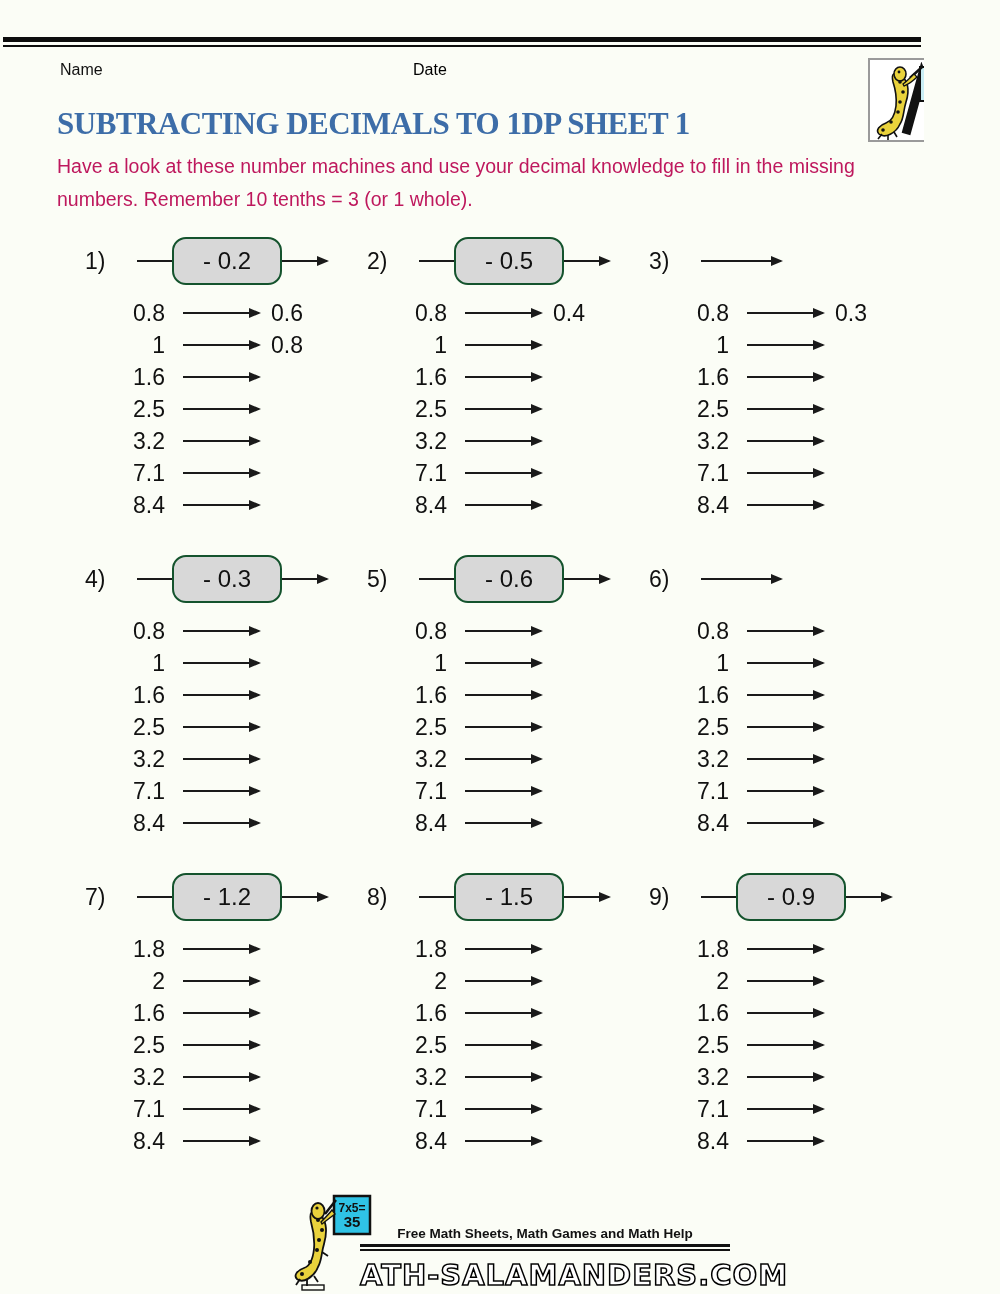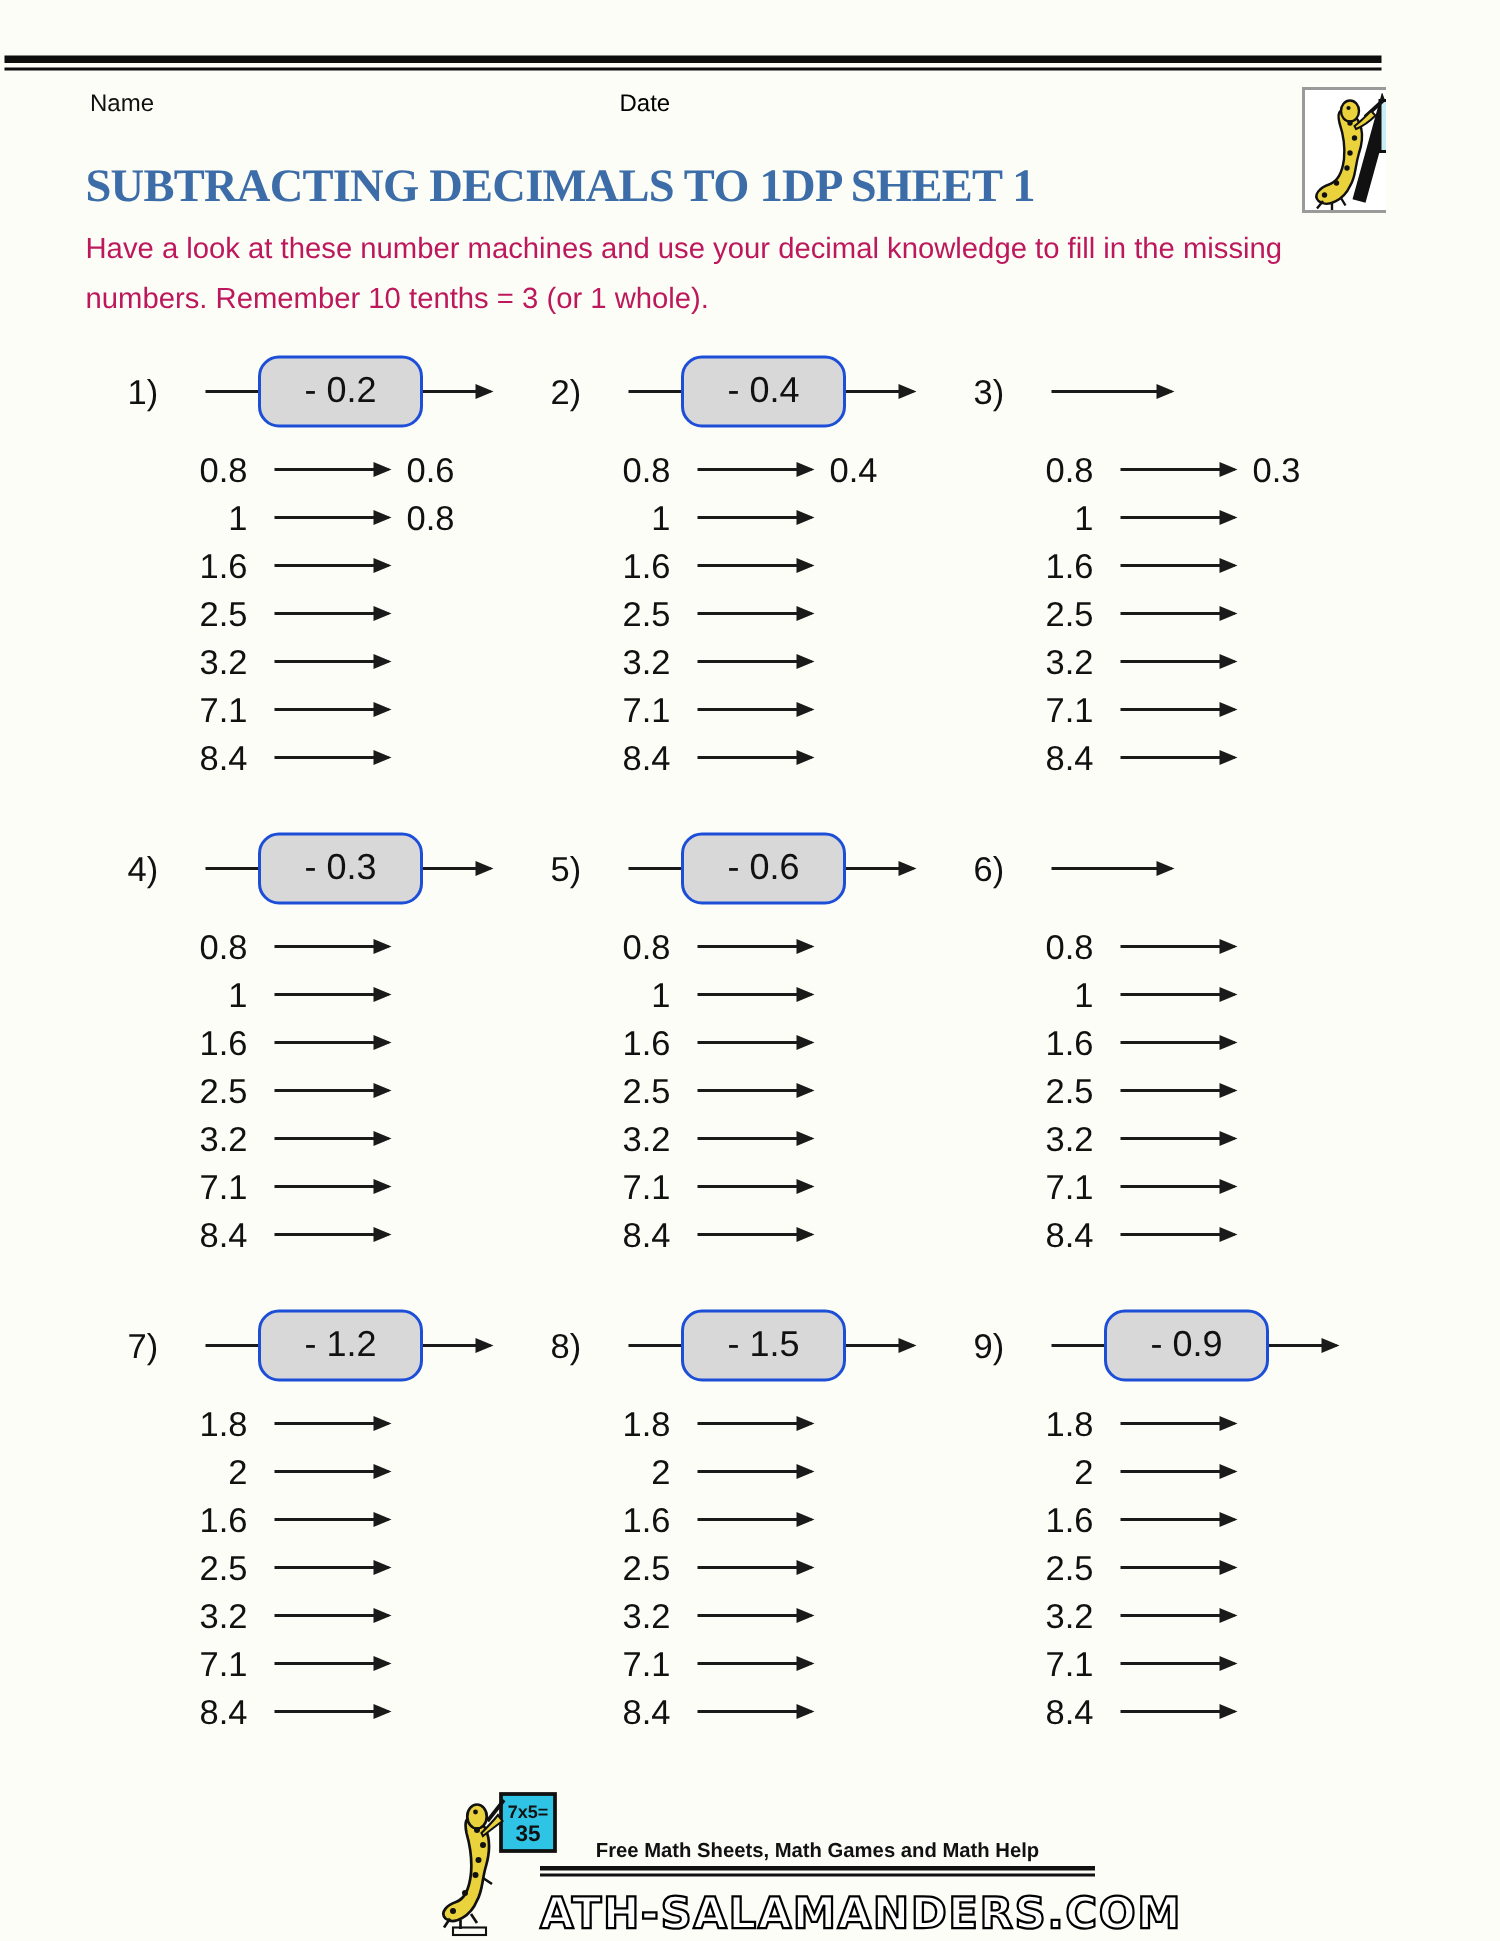--- a/index.html
+++ b/index.html
@@ -43,21 +43,21 @@
     display:grid;
     grid-template-columns:repeat(3, 282px);
     grid-row-gap:30px;
   }
   .problem { width:282px; }
   .machine-header { display:flex; align-items:center; height:56px; }
   .p-num { width:52px; font-size:23px; color:#111; }
   .in-line { width:35px; height:0; border-top:2px solid #1a1a1a; }
   .machine-box {
     width:110px; height:48px;
-    background:#d8d8d8; border:2px solid #1d4ed8; border-radius:14px;
+    background:#d8d8d8; border:2px solid #14532d; border-radius:14px;
     display:flex; align-items:center; justify-content:center;
     font-size:24px; color:#111; flex:none;
   }
   .arrow { height:0; border-top:2px solid #1a1a1a; position:relative; }
   .arrow::after {
     content:""; position:absolute; right:-2px; top:-6px;
     width:0; height:0;
     border-left:12px solid #1a1a1a;
     border-top:5px solid transparent;
     border-bottom:5px solid transparent;
@@ -180,21 +180,21 @@
     <span class="in-val">8.4</span>
     <span class="arrow row-arrow"></span>
     <span class="out-val"></span>
   </div>
 </div>
 </div>
       <div class="problem">
   <div class="machine-header">
     <span class="p-num">2)</span>
     <span class="in-line"></span>
-    <span class="machine-box">- 0.4</span>
+    <span class="machine-box">- 0.5</span>
     <span class="arrow out-arrow"></span>
   </div>
   <div class="rows">
   <div class="io-row">
     <span class="in-val">0.8</span>
     <span class="arrow row-arrow"></span>
     <span class="out-val">0.4</span>
   </div>
 
   <div class="io-row">

